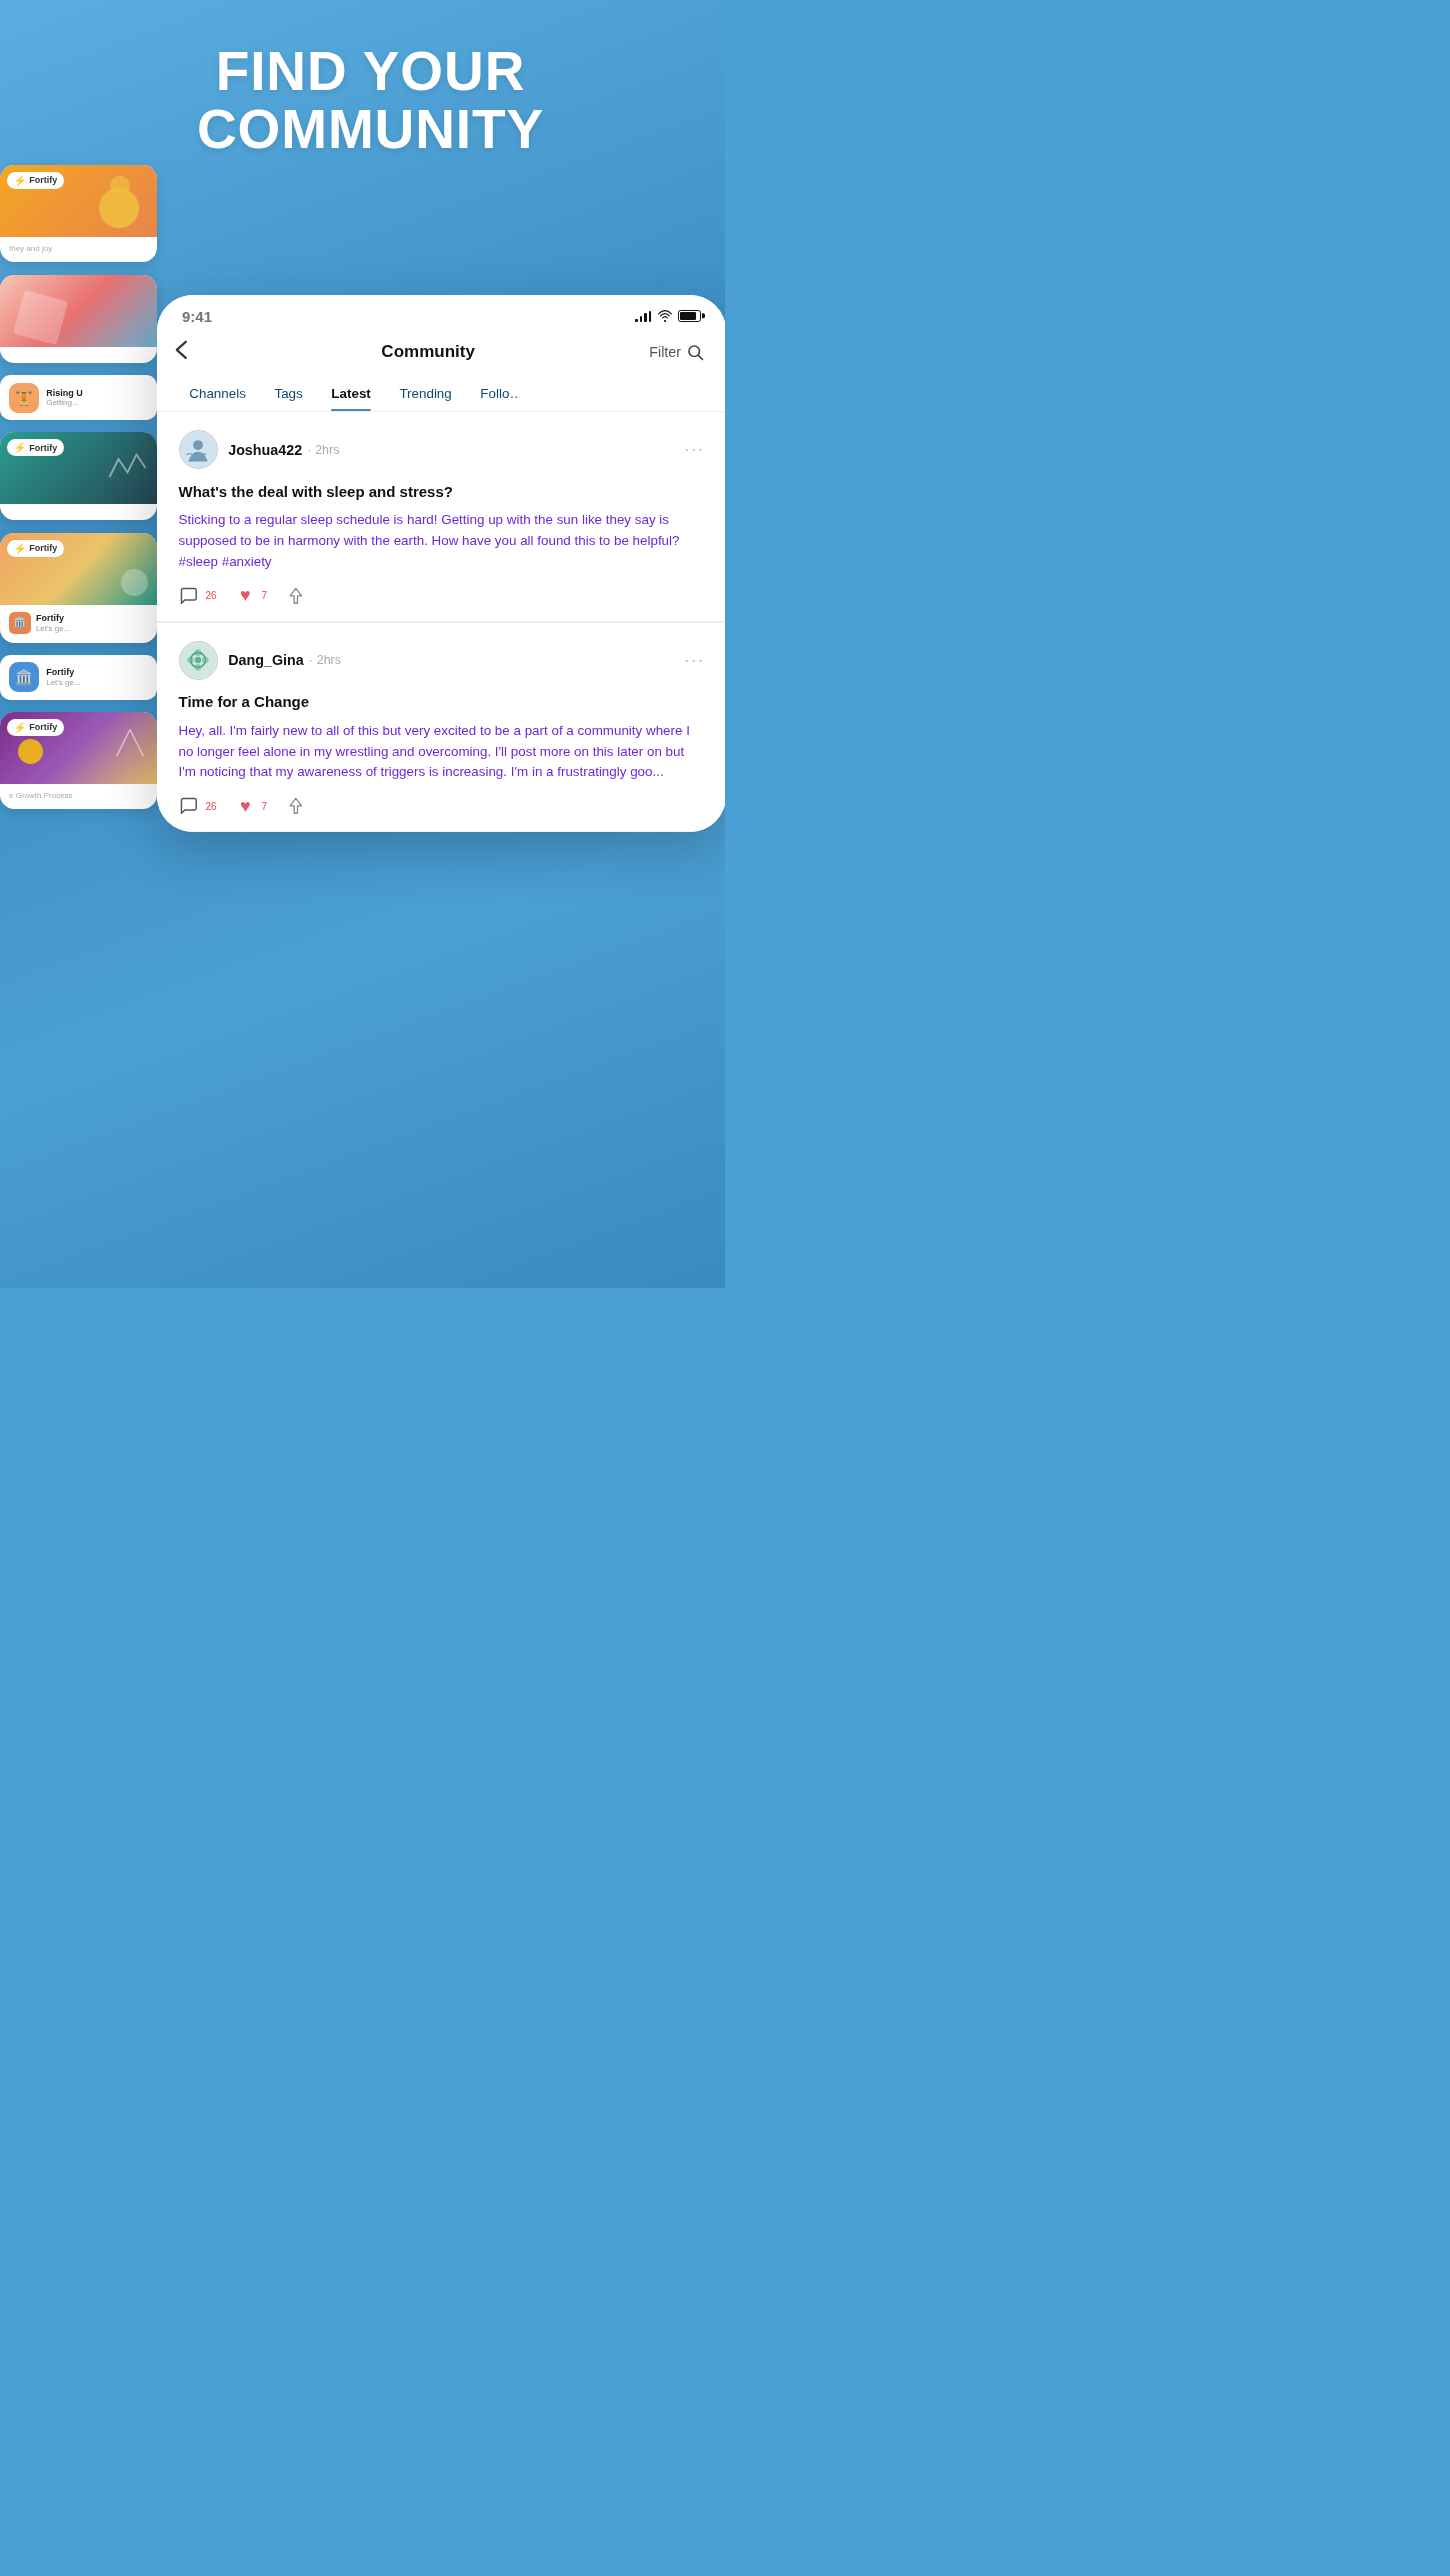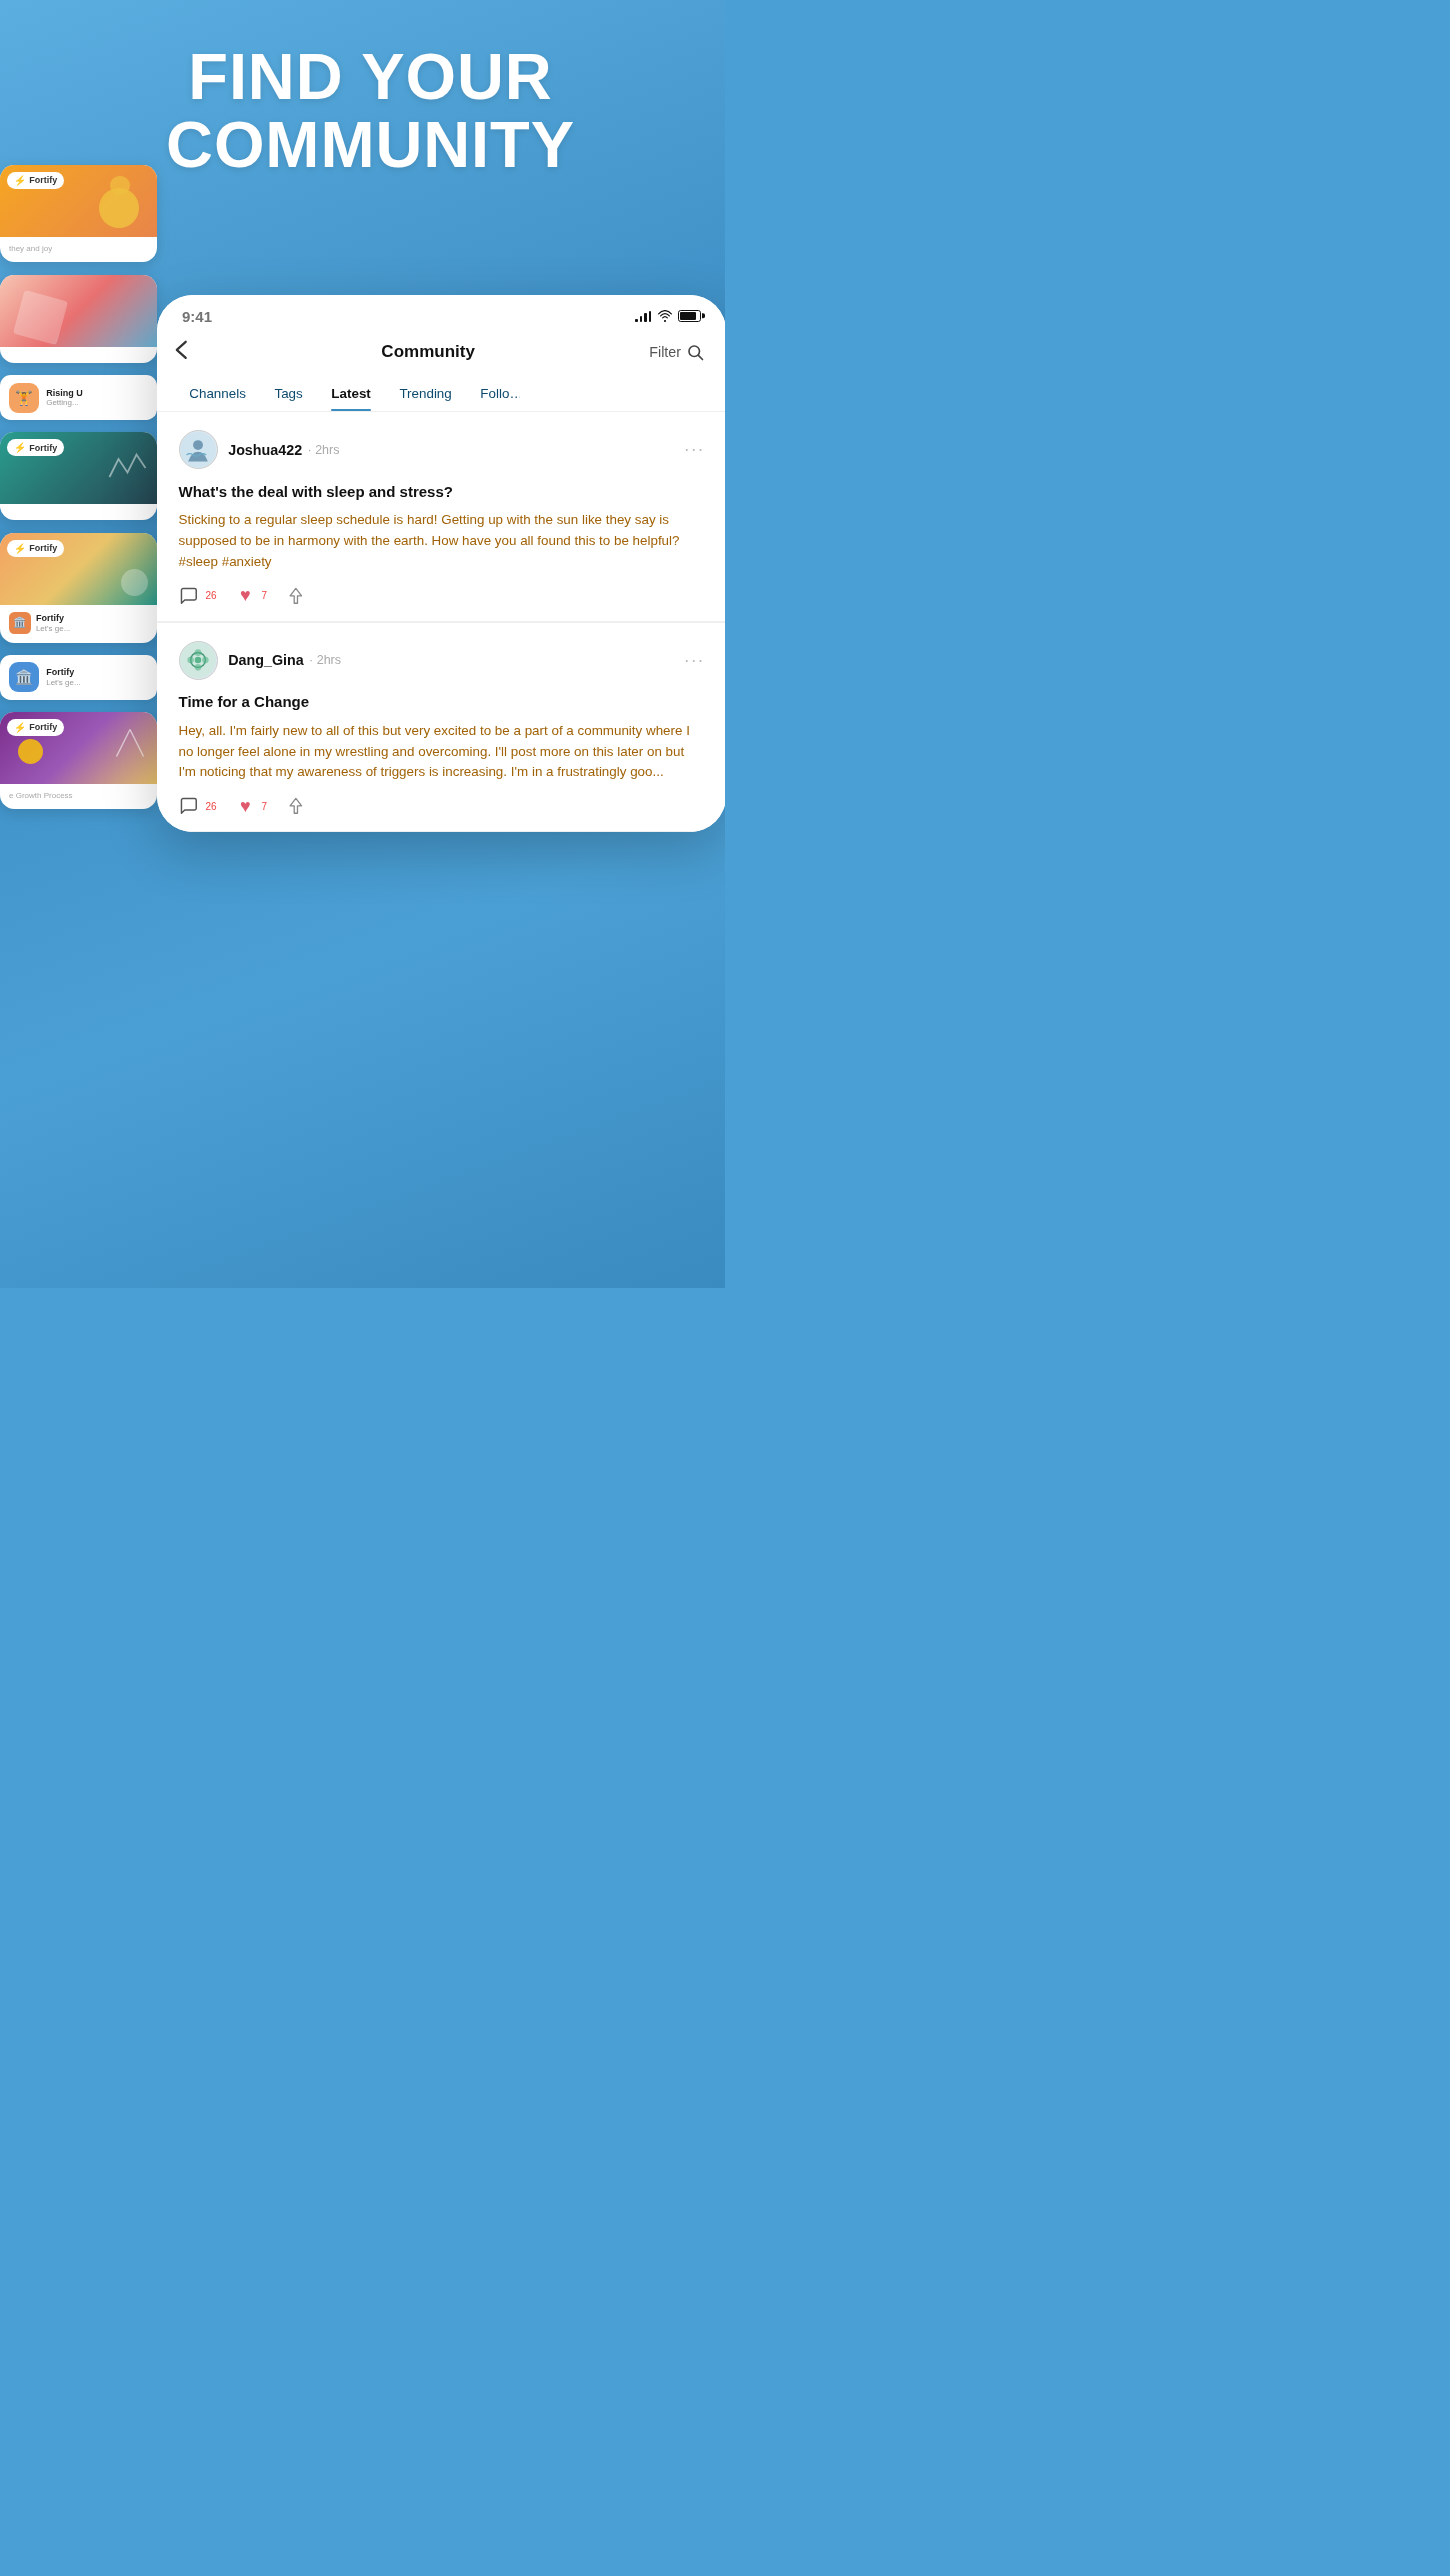--- a/index.html
+++ b/index.html
@@ -20,21 +20,21 @@
       background: linear-gradient(160deg, #5baee0 0%, #3d8ec4 40%, #4a9fd4 70%, #3a8bbf 100%);
     }
 
     
     .headline {
       position: absolute;
       top: 43px;
       left: 16px; right: 0;
       text-align: center;
       color: white;
-      font-size: 65px;
+      font-size: 55px;
       font-weight: 900;
       line-height: 1.05;
       letter-spacing: 0.9px;
       text-transform: uppercase;
       text-shadow: 0 1.8px 7.2px rgba(0,0,0,0.12);
     }
 
     
     .sidebar-cards {
       position: absolute;
@@ -357,21 +357,21 @@
     .post-title {
       font-size: 15px;
       font-weight: 800;
       color: #111;
       margin-bottom: 9px;
       line-height: 1.3;
     }
 
     .post-body {
       font-size: 13.4px;
-      color: #a16207;
+      color: #6d28d9;
       line-height: 1.55;
       margin-bottom: 12.5px;
     }
 
     .post-actions {
       display: flex;
       align-items: center;
       gap: 18px;
     }
 

